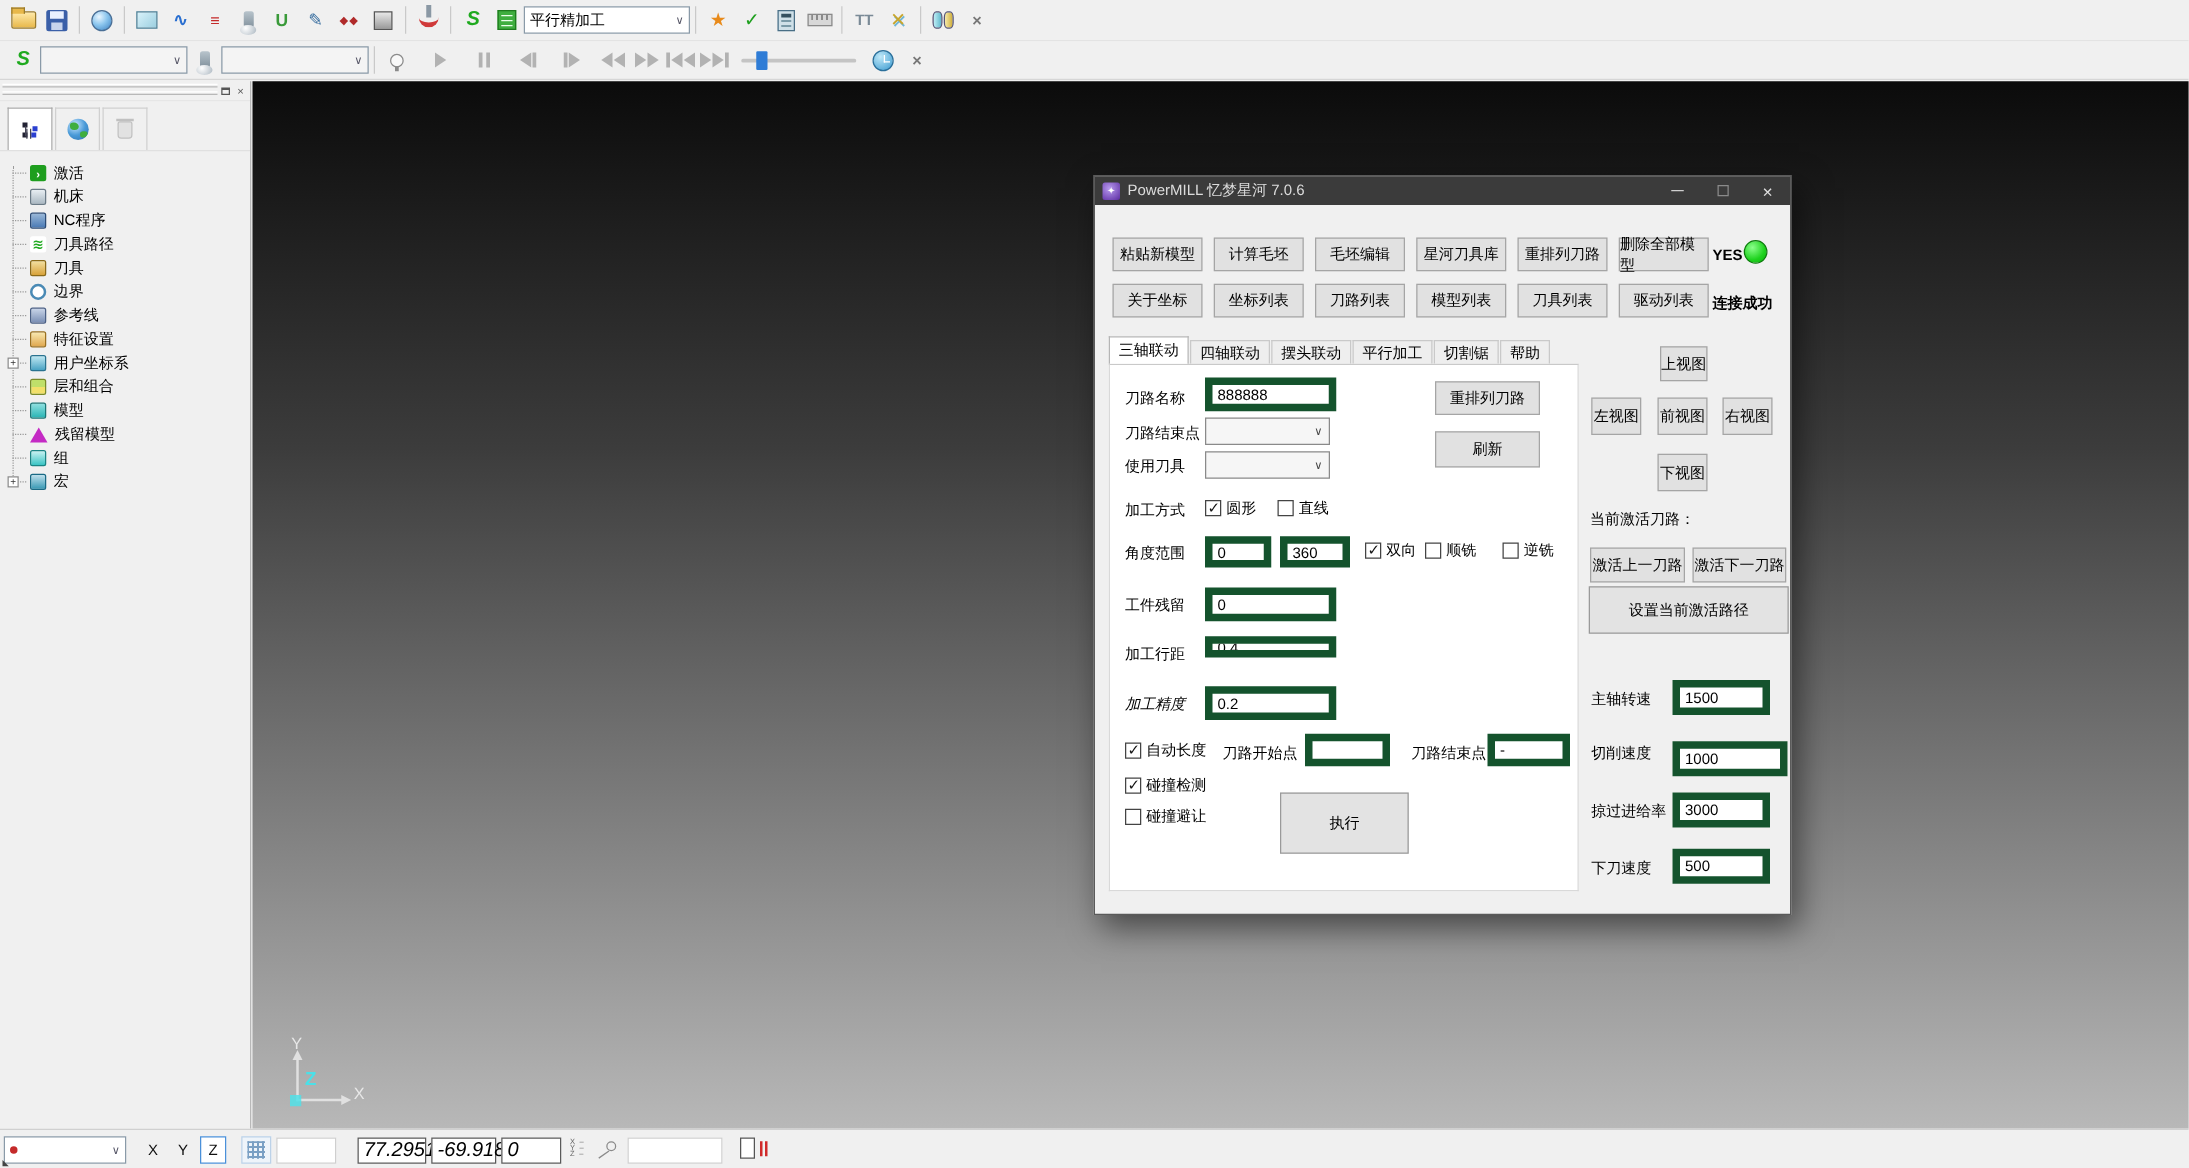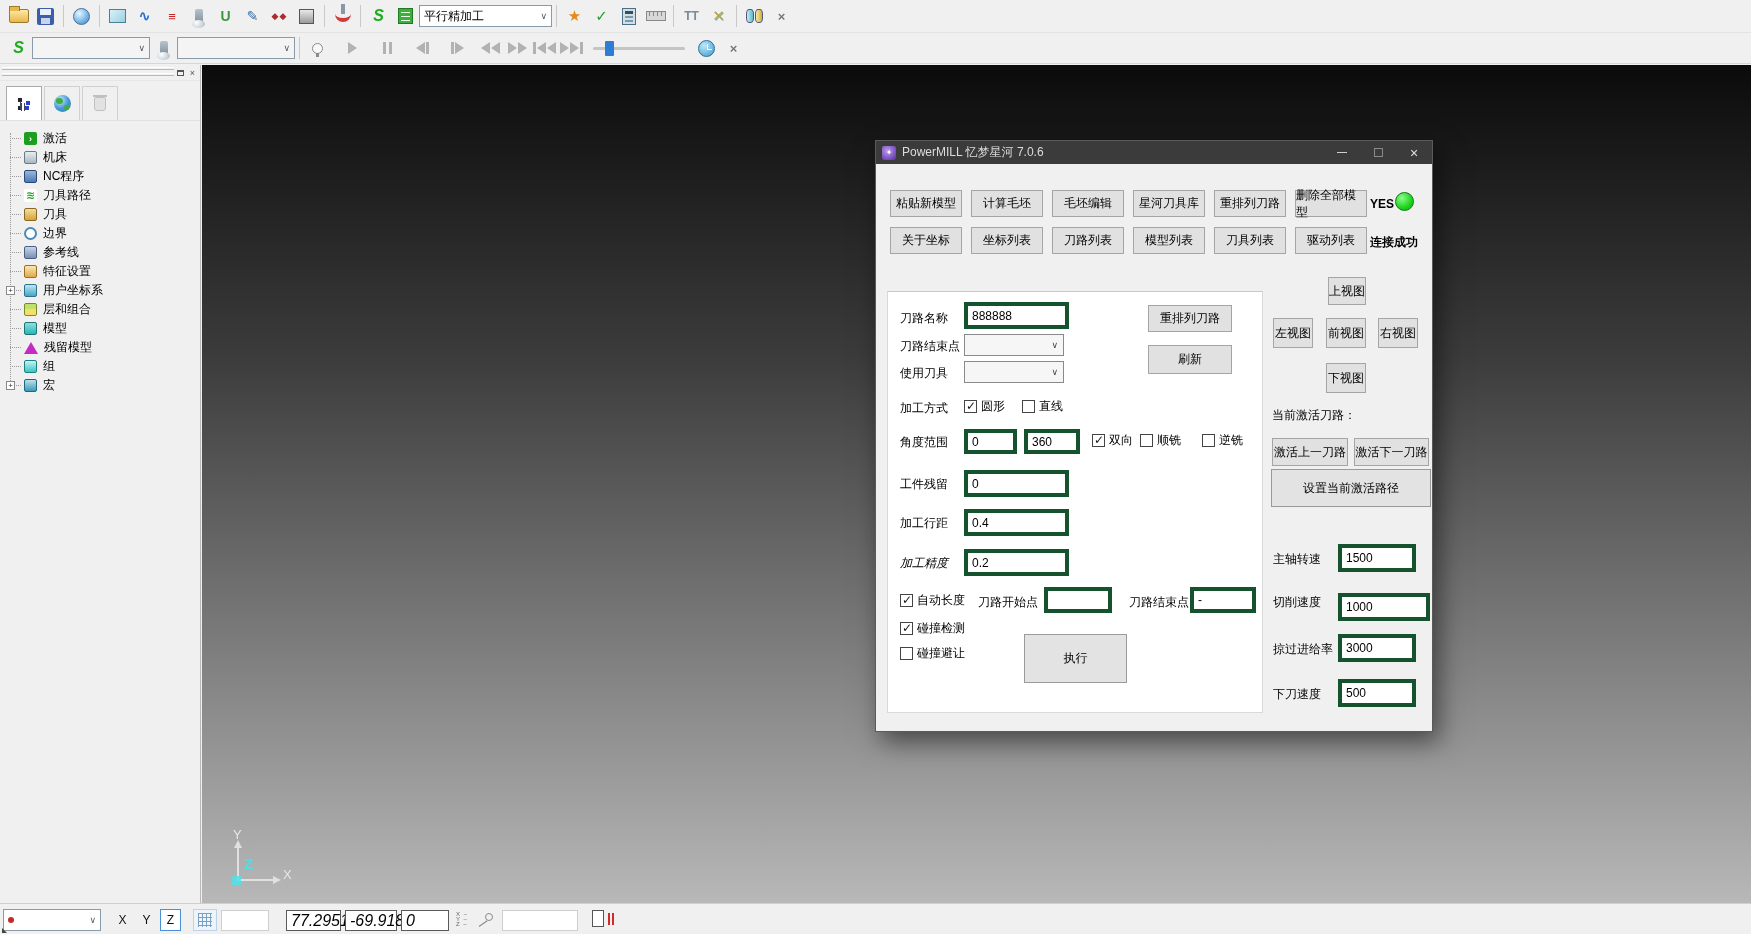--- a/index.html
+++ b/index.html
@@ -132,21 +132,21 @@
   .dmenu { position:absolute; left:2px; top:23px; right:2px; height:22px; background:#f0f0f0; display:flex; align-items:center; border-bottom:1px solid #e6e6e6; }
   .mitem { padding:0 8px; height:20px; display:flex; align-items:center; color:#1a1a1a; }
   .wbtn { position:absolute; background:#e1e1e1; border:1px solid #a5a5a5; display:flex; align-items:center; justify-content:center; font-size:12px; color:#000; cursor:default; }
   .magenta { color:#cf30cf; font-weight:bold; }
   .gdot { position:absolute; width:19px; height:19px; border-radius:50%; background:radial-gradient(circle at 35% 30%, #8aff8a, #1ed21e 60%, #0fae0f); border:1px solid #0a7a0a; }
   .tabstrip { position:absolute; left:11px; top:129px; height:21px; display:flex; align-items:flex-end; }
   .tab { height:19px; padding:0 7px; display:flex; align-items:center; background:#eeeeee; border:1px solid #c9c9c9; border-bottom:none; margin-right:1px; }
   .tab.on { height:22px; background:#fff; border-color:#b5b5b5; position:relative; z-index:3; }
   .panel { position:absolute; left:11px; top:150px; width:376px; height:422px; background:#fff; border:1px solid #d9d9d9; border-top:1px solid #c9c9c9; }
   .lbl { position:absolute; font-size:12px; color:#000; white-space:nowrap; }
-  .inp { position:absolute; background:#fff; border:4px solid #14532d; font-family:"Liberation Sans","DejaVu Sans",sans-serif; font-size:12px; padding:0 4px; color:#000; }
+  .inp { position:absolute; background:#fff; border:6px solid #14532d; font-family:"Liberation Sans","DejaVu Sans",sans-serif; font-size:12px; padding:0 4px; color:#000; }
   .cmb { position:absolute; height:22px; background:#f6f6f6; border:1px solid #8a8a8a; }
   .cmb::after { content:"∨"; position:absolute; right:5px; top:5px; font-size:9px; color:#444; }
   .cbrow { position:absolute; display:flex; align-items:center; gap:4px; white-space:nowrap; }
   .cb { width:13px; height:13px; background:#fff; border:1px solid #444; position:relative; flex:0 0 auto; }
   .cb.on::after { content:"✓"; position:absolute; left:1px; top:-2px; font-size:12px; color:#111; }
   .bigbtn { background:#e3e3e3; border:1px solid #9a9a9a; }
 
   
   .sb { position:absolute; left:0; top:903px; width:1751px; height:31px; background:#f0f0f0; border-top:1px solid #d0d0d0; }
   .sb .cmbbox { position:absolute; }
@@ -449,20 +449,28 @@
     <span class="lbl magenta" style="left:494px;top:56px;">YES</span>
     <div class="gdot" style="left:519px;top:51px;"></div>
     <div class="wbtn" style="left:14px;top:86px;width:72px;height:27px;">关于坐标</div>
     <div class="wbtn" style="left:95px;top:86px;width:72px;height:27px;">坐标列表</div>
     <div class="wbtn" style="left:176px;top:86px;width:72px;height:27px;">刀路列表</div>
     <div class="wbtn" style="left:257px;top:86px;width:72px;height:27px;">模型列表</div>
     <div class="wbtn" style="left:338px;top:86px;width:72px;height:27px;">刀具列表</div>
     <div class="wbtn" style="left:419px;top:86px;width:72px;height:27px;">驱动列表</div>
     <span class="lbl magenta" style="left:494px;top:93px;">连接成功</span>
 
+    <div class="tabstrip">
+      <div class="tab on">三轴联动</div>
+      <div class="tab">四轴联动</div>
+      <div class="tab">摆头联动</div>
+      <div class="tab">平行加工</div>
+      <div class="tab">切割锯</div>
+      <div class="tab">帮助</div>
+    </div>
 
     <div class="panel">
       <span class="lbl" style="left:12px;top:18px;">刀路名称</span>
       <input class="inp" style="left: 76px; top: 10px; width: 105px; height: 27px;" value="888888">
       <div class="wbtn" style="left:260px;top:13px;width:84px;height:27px;">重排列刀路</div>
 
       <span class="lbl" style="left:12px;top:46px;">刀路结束点</span>
       <div class="cmb" style="left:76px;top:42px;width:100px;"></div>
       <div class="wbtn" style="left:260px;top:53px;width:84px;height:29px;">刷新</div>
 
@@ -492,21 +500,21 @@
         </div>
       <div class="cbrow" style="left:314px;top:140px;align-items:center;">
           <span class="cb"></span>
           <span>逆铣</span>
         </div>
 
       <span class="lbl" style="left:12px;top:184px;">工件残留</span>
       <input class="inp" style="left: 76px; top: 178px; width: 105px; height: 27px;" value="0">
 
       <span class="lbl" style="left:12px;top:223px;">加工行距</span>
-      <input class="inp" style="left: 76px; top: 217px; width: 105px; height: 27px;" value="0.4">
+      <input class="inp" style="left: 76px; top: 217px; width: 105px; height: 17px;" value="0.4">
 
       <span class="lbl" style="left:12px;top:263px;font-style:italic;">加工精度</span>
       <input class="inp" style="left: 76px; top: 257px; width: 105px; height: 27px;" value="0.2">
 
       <div class="cbrow" style="left:12px;top:300px;">
           <span class="cb on"></span>
           <span>自动长度</span>
         </div>
       <span class="lbl" style="left:90px;top:302px;">刀路开始点</span>
       <input class="inp" style="left: 156px; top: 295px; width: 68px; height: 26px;" value="">

